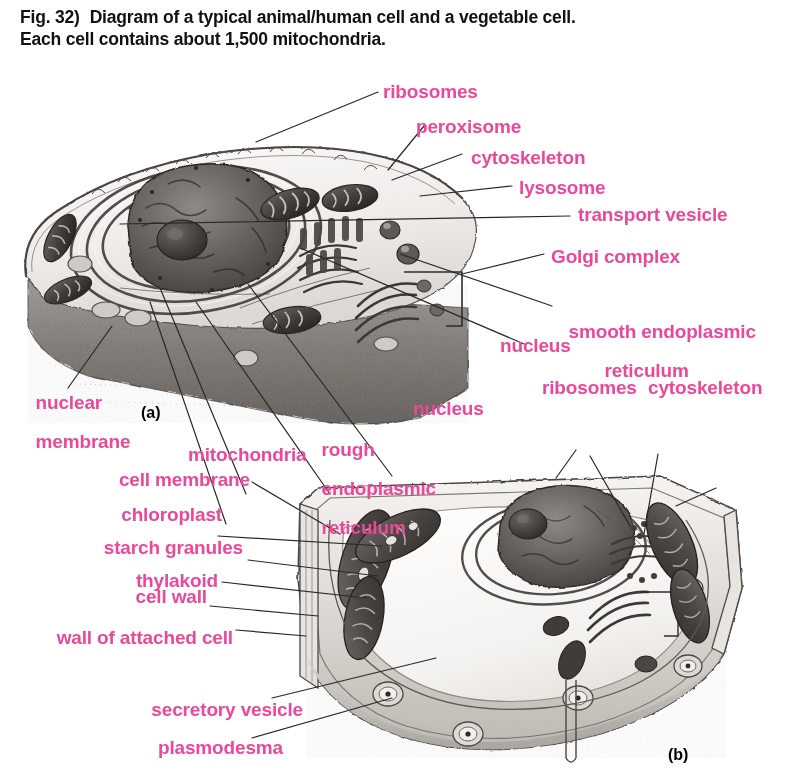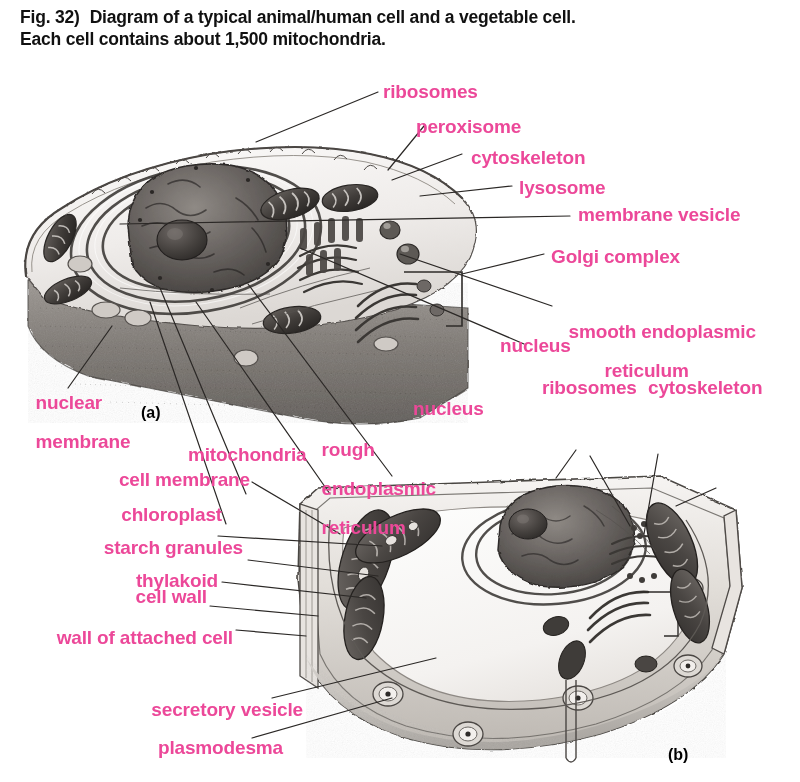--- a/index.html
+++ b/index.html
@@ -521,21 +521,21 @@
   </div>
 
   <div class="lbl" style="left:383px; top:82px;">ribosomes</div>
 
   <div class="lbl" style="left:416px; top:117px;">peroxisome</div>
 
   <div class="lbl" style="left:471px; top:148px;">cytoskeleton</div>
 
   <div class="lbl" style="left:519px; top:178px;">lysosome</div>
 
-  <div class="lbl" style="left:578px; top:205px;">membrane vesicle</div>
+  <div class="lbl" style="left:578px; top:205px;">transport vesicle</div>
 
   <div class="lbl" style="left:551px; top:247px;">Golgi complex</div>
 
   <div class="lbl c" style="left:548px; top:302px; width:200px; text-align:left;">
     <span>smooth endoplasmic</span><br>
     <span style="display:inline-block; margin-left:36px;">reticulum</span>
   </div>
 
   <div class="lbl" style="left:500px; top:336px;">nucleus</div>
 

